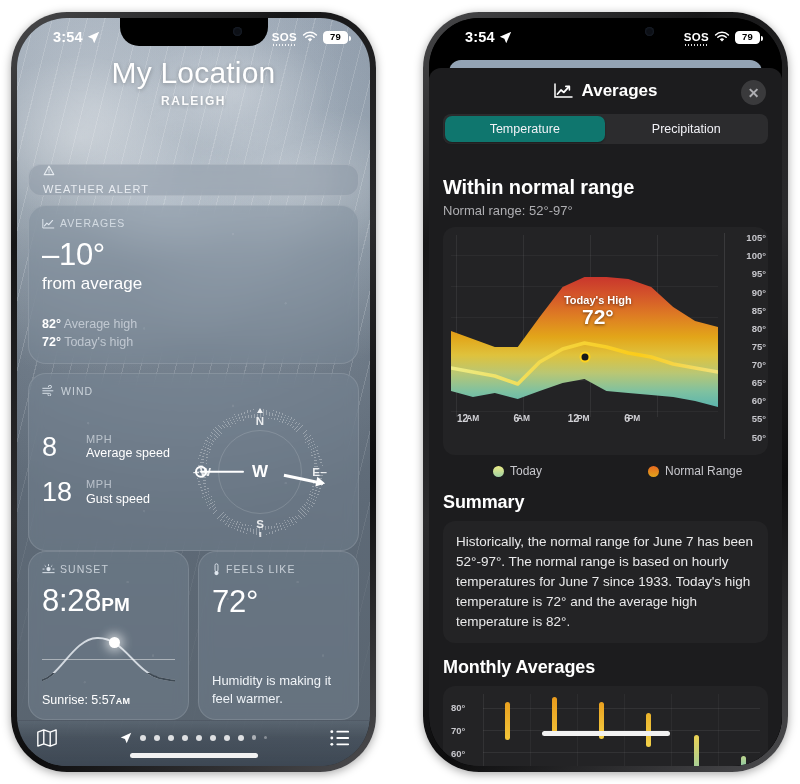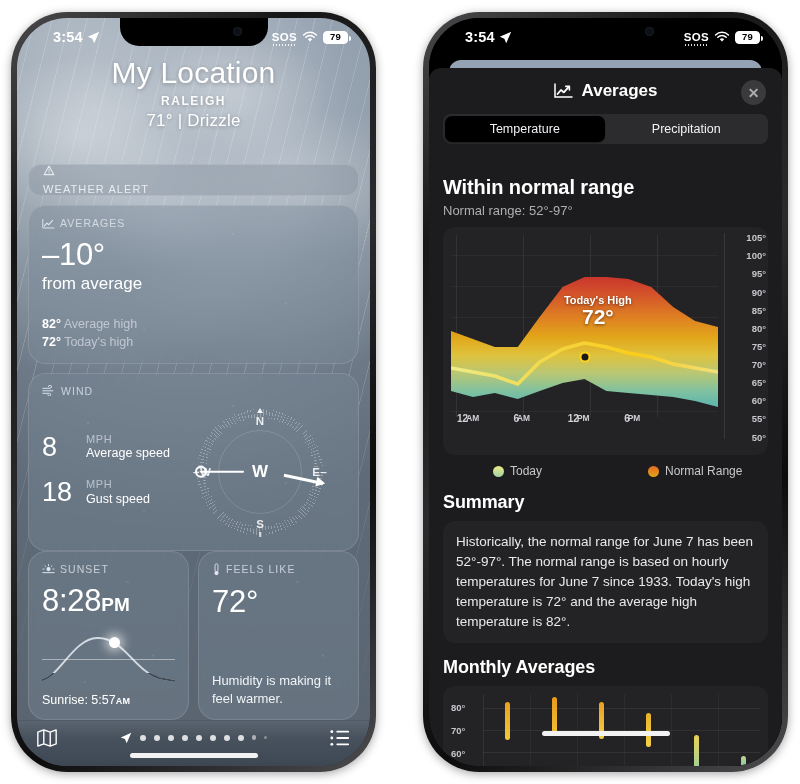--- a/index.html
+++ b/index.html
@@ -237,21 +237,21 @@
     color:#aeaeb2; font-size:14px; font-weight:700; line-height:1;
   }
   .seg{
     margin:0 14px; height:30px; background:#2c2c2e; border-radius:8px;
     display:flex; padding:2px; gap:2px;
   }
   .seg div{
     flex:1; display:flex; align-items:center; justify-content:center;
     font-size:12.5px; color:#f2f2f7; border-radius:7px;
   }
-  .seg div.on{ background:#000000; box-shadow:0 1px 2px rgba(0,0,0,.35); }
+  .seg div.on{ background:#0f766e; box-shadow:0 1px 2px rgba(0,0,0,.35); }
 
   .sheet-body{ position:absolute; top:96px; left:0; right:0; bottom:0; padding:0 14px; }
   .h1{ color:#fff; font-size:20px; font-weight:700; margin-top:12px; letter-spacing:-.1px; }
   .h2{ color:#fff; font-size:18px; font-weight:700; margin:14px 0 8px; letter-spacing:-.1px; }
   .sub{ color:#aeaeb2; font-size:13px; margin-top:4px; }
 
   .chartbox{
     margin-top:9px; background:#232325; border-radius:12px; padding:8px 6px 0 8px;
     position:relative; height:228px;
   }
@@ -329,21 +329,20 @@
           </svg>
           <span class="batt">
               <span>79</span>
             </span>
         </div>
       </div>
 
       <div class="wx-head">
         <div class="wx-title">My Location</div>
         <div class="wx-sub">RALEIGH</div>
-        <div class="wx-cond">71° | Drizzle</div>
       </div>
 
       <div class="wx-scroll">
 
         <div class="alert">
           <svg width="12" height="12" viewBox="0 0 16 16">
               <path d="M8 1.6 15 14H1z" fill="none" stroke="#e6ebf0" stroke-width="1.5" stroke-linejoin="round"></path>
               <path d="M8 6v3.4" stroke="#e6ebf0" stroke-width="1.3" stroke-linecap="round"></path>
               <circle cx="8" cy="11.4" r=".8" fill="#e6ebf0"></circle>
             </svg>

